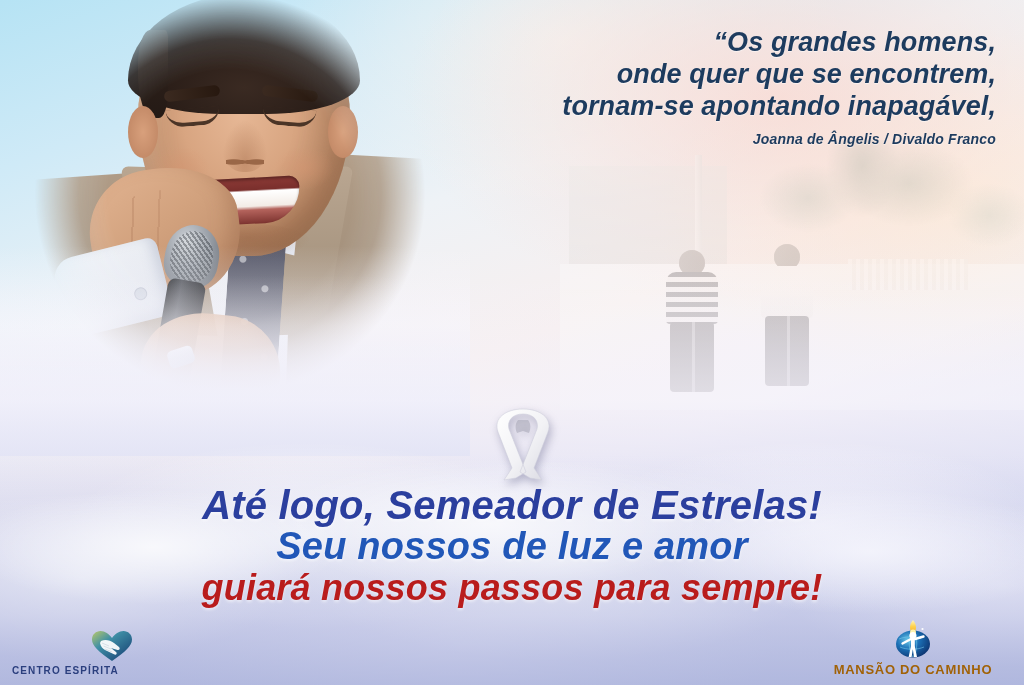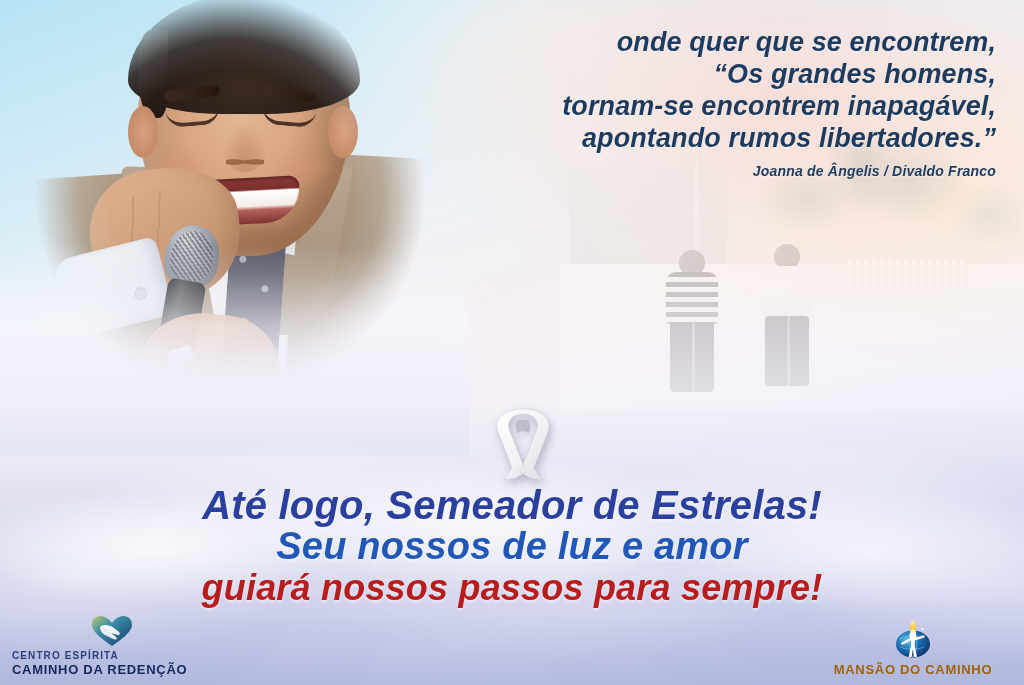--- a/index.html
+++ b/index.html
@@ -418,24 +418,23 @@
       <div class="hand2"></div>
       <div class="ring"></div>
     </div>
     <div class="portrait-fade"></div>
   </div>
 
   <div class="bg-clouds"></div>
   <div class="bg-clouds2"></div>
 
   <div class="quote">
+    <div class="quote-line">“Os grandes homens,</div>
     <div class="quote-line">onde quer que se encontrem,</div>
-    <div class="quote-line">“Os grandes homens,</div>
-    <div class="quote-line">tornam-se encontrem inapagável,</div>
-    <div class="quote-line">apontando rumos libertadores.”</div>
+    <div class="quote-line">tornam-se apontando inapagável,</div>
     <div class="quote-author">Joanna de Ângelis / Divaldo Franco</div>
   </div>
 
   <div class="ribbon-wrap">
     <svg viewBox="0 0 62 80" width="62" height="80" aria-hidden="true">
       <defs>
         <linearGradient id="rg" x1="0" y1="0" x2="1" y2="1">
           <stop offset="0%" stop-color="#ffffff"></stop>
           <stop offset="55%" stop-color="#f2f2f5"></stop>
           <stop offset="100%" stop-color="#d9d9e2"></stop>
@@ -459,21 +458,20 @@
           <stop offset="0%" stop-color="#b9c86a"></stop>
           <stop offset="35%" stop-color="#3f8fa6"></stop>
           <stop offset="100%" stop-color="#12386e"></stop>
         </linearGradient>
       </defs>
       <path d="M21 31 C8 22 1 16 1 9.5 C1 4.5 5 1 9.5 1 C14 1 18 4 21 8 C24 4 28 1 32.5 1 C37 1 41 4.5 41 9.5 C41 16 34 22 21 31 Z" fill="url(#hg)"></path>
       <path d="M10 11 C14 9 19 10 23 13 L28 17 C29.5 18.3 28.5 20.5 26.5 20 L20 18 L25 22 C26.5 23.2 25.3 25.3 23.5 24.6 L14 20 C11.5 18.8 9.5 16 9 13 Z" fill="#ffffff" opacity=".93"></path>
       <path d="M11 13 L18 16 M12.5 16 L20 19 M14 19 L21 22" stroke="#cfd9e2" stroke-width=".8" fill="none"></path>
     </svg>
     <div class="logo-cap1">CENTRO ESPÍRITA</div>
-    <div class="logo-cap2">CAMINHO DA REDENÇÃO</div>
   </div>
 
   <div class="logo-right">
     <svg class="logo-mark" width="44" height="40" viewBox="0 0 44 40">
       <defs>
         <radialGradient id="gg" cx="35%" cy="35%" r="75%">
           <stop offset="0%" stop-color="#69c6e8"></stop>
           <stop offset="45%" stop-color="#1b6fb5"></stop>
           <stop offset="100%" stop-color="#0c2f6b"></stop>
         </radialGradient>

